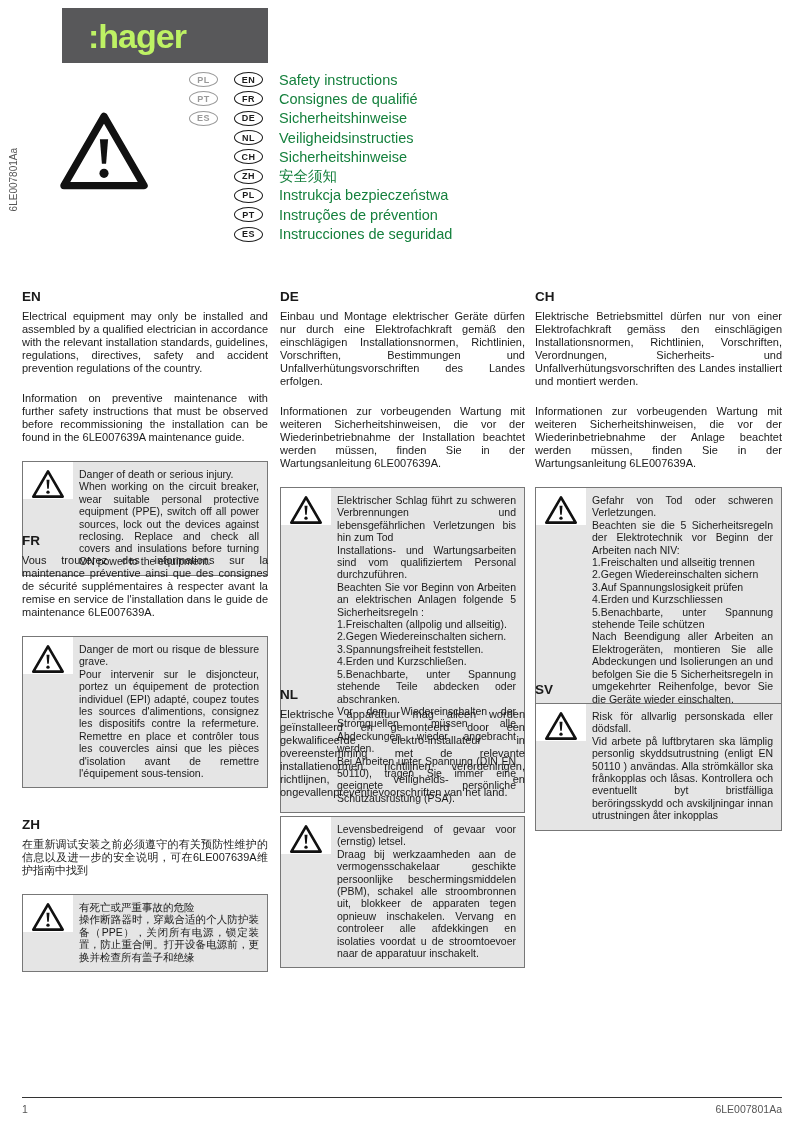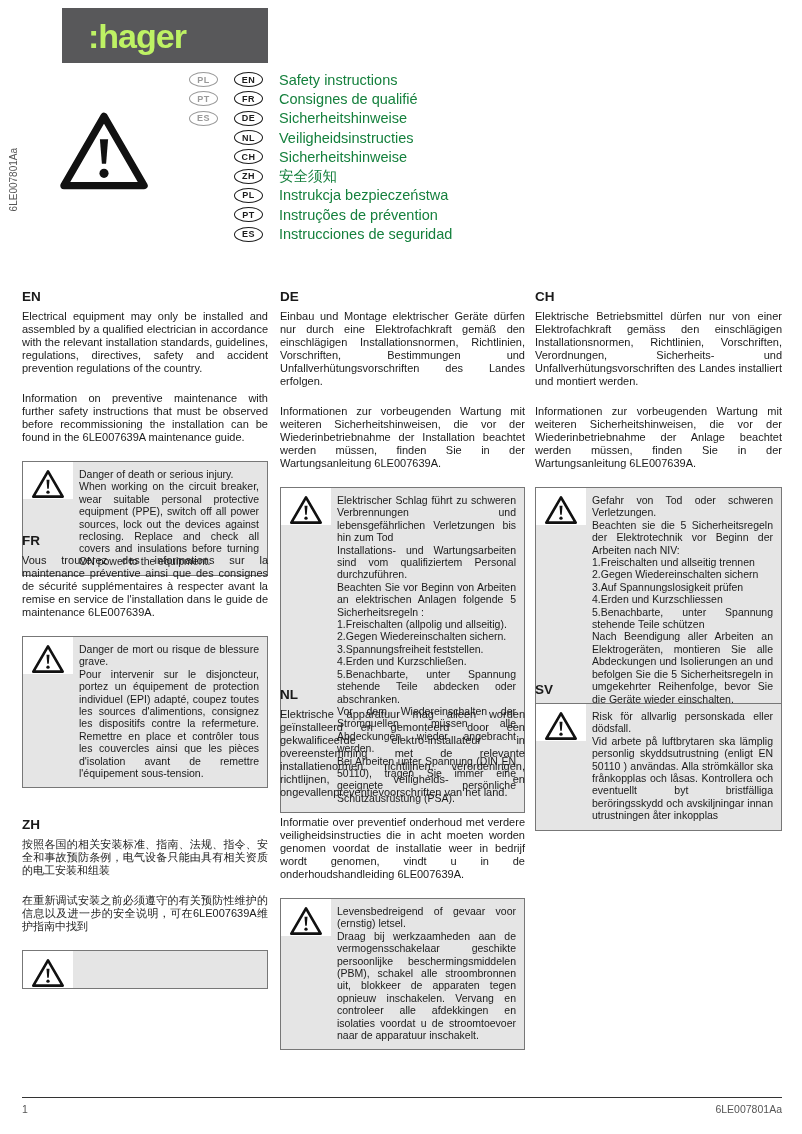--- a/index.html
+++ b/index.html
@@ -158,28 +158,29 @@
             <use href="#warn-tri"></use>
           </svg>
       </div>
       <div class="warnbox-text">Danger de mort ou risque de blessure grave.
 Pour intervenir sur le disjoncteur, portez un équipement de protection individuel (EPI) adapté, coupez toutes les sources d'alimentions, consignez les dispositifs contre la refermeture. Remettre en place et contrôler tous les couvercles ainsi que les pièces d'isolation avant de remettre l'équipement sous-tension.</div>
     </div>
   </div>
 
   <div class="section" id="sec-zh">
     <div class="sec-heading">ZH</div>
-    <p class="sec-p">按照各国的相关安装标准、指南、法规、指令、安全和事故预防条例，电气设备只能由具有相关资质的电工安装和组装</p>
     <p class="sec-p">在重新调试安装之前必须遵守的有关预防性维护的信息以及进一步的安全说明，可在6LE007639A维护指南中找到</p>
     <div class="warnbox">
       <div class="warnbox-icon">
         <svg viewBox="0 0 100 90">
             <use href="#warn-tri"></use>
           </svg>
       </div>
+      <div class="warnbox-text">有死亡或严重事故的危险
+操作断路器时，穿戴合适的个人防护装备（PPE），关闭所有电源，锁定装置，防止重合闸。打开设备电源前，更换并检查所有盖子和绝缘</div>
     </div>
   </div>
 
   <div class="section" id="sec-de">
     <div class="sec-heading">DE</div>
     <p class="sec-p">Einbau und Montage elektrischer Geräte dürfen nur durch eine Elektrofachkraft gemäß den einschlägigen Installationsnormen, Richtlinien, Vorschriften, Bestimmungen und Unfallverhütungsvorschriften des Landes erfolgen.</p>
     <p class="sec-p">Informationen zur vorbeugenden Wartung mit weiteren Sicherheitshinweisen, die vor der Wiederinbetriebnahme der Installation beachtet werden müssen, finden Sie in der Wartungsanleitung 6LE007639A.</p>
     <div class="warnbox">
       <div class="warnbox-icon">
         <svg viewBox="0 0 100 90">
@@ -195,21 +196,20 @@
 4.Erden und Kurzschließen.
 5.Benachbarte, unter Spannung stehende Teile abdecken oder abschranken.
 Vor dem Wiedereinschalten der Stromquellen müssen alle Abdeckungen wieder angebracht werden.
 Bei Arbeiten unter Spannung (DIN EN 50110), tragen Sie immer eine geeignete persönliche Schutzausrüstung (PSA).</div>
     </div>
   </div>
 
   <div class="section" id="sec-nl">
     <div class="sec-heading">NL</div>
     <p class="sec-p">Elektrische apparatuur mag alleen worden geïnstalleerd en gemonteerd door een gekwalificeerde elektro-installateur in overeenstemming met de relevante installatienormen, richtlijnen, verordeningen, richtlijnen, veiligheids- en ongevallenpreventievoorschriften van het land.</p>
-    <p class="sec-p">Informatie over preventief onderhoud met verdere veiligheidsinstructies die in acht moeten worden genomen voordat de installatie weer in bedrijf wordt genomen, vindt u in de onderhoudshandleiding 6LE007639A.</p>
     <div class="warnbox">
       <div class="warnbox-icon">
         <svg viewBox="0 0 100 90">
             <use href="#warn-tri"></use>
           </svg>
       </div>
       <div class="warnbox-text">Levensbedreigend of gevaar voor (ernstig) letsel.
 Draag bij werkzaamheden aan de vermogensschakelaar geschikte persoonlijke beschermingsmiddelen (PBM), schakel alle stroombronnen uit, blokkeer de apparaten tegen opnieuw inschakelen. Vervang en controleer alle afdekkingen en isolaties voordat u de stroomtoevoer naar de apparatuur inschakelt.</div>
     </div>
   </div>

